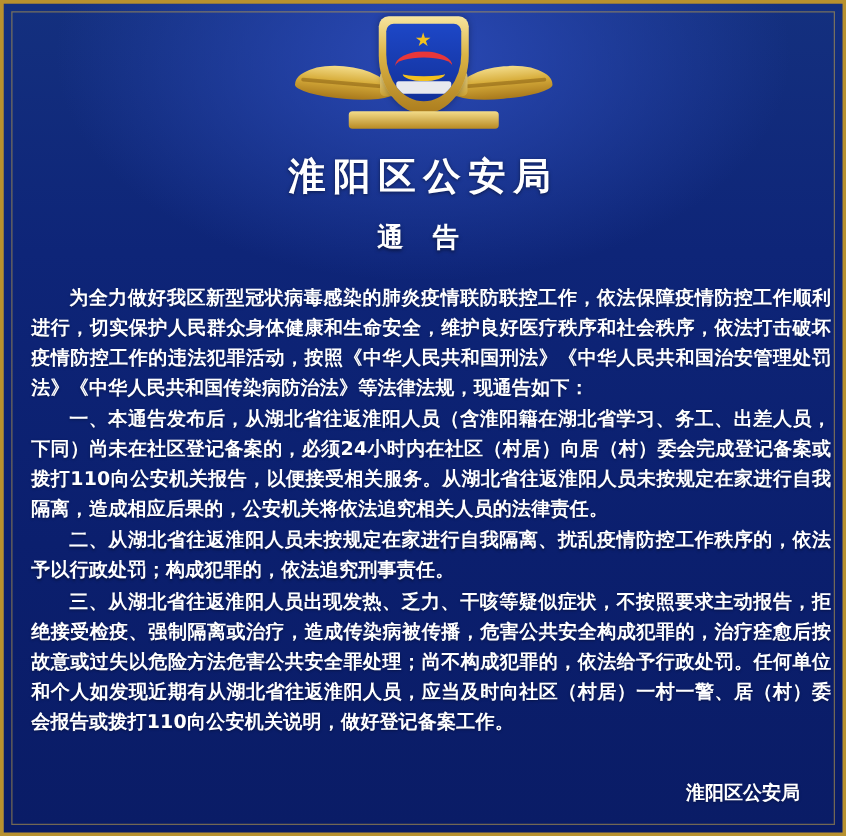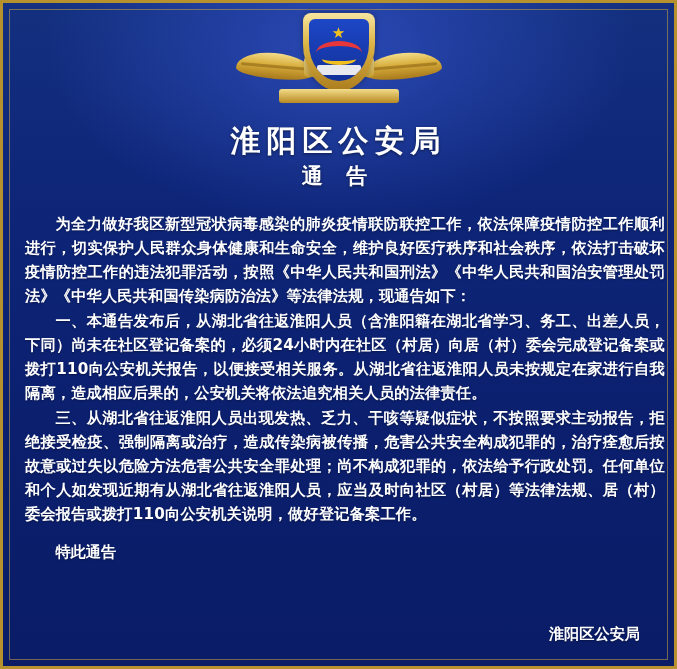--- a/index.html
+++ b/index.html
@@ -166,20 +166,21 @@
     margin-top: 18px;
     text-shadow: 0 1px 3px rgba(0,0,0,0.5);
   }
   .subtitle {
     text-align: center;
     color: #ffffff;
     font-family: "DejaVu Sans", "Liberation Sans", sans-serif;
     font-size: 21px;
     font-weight: bold;
     letter-spacing: 8px;
+    margin-top: 14px;
     text-shadow: 0 1px 3px rgba(0,0,0,0.5);
   }
 
   .body-text {
     margin: 22px 9px 0 22px;
     color: #ffffff;
     font-family: "DejaVu Sans", "Liberation Sans", sans-serif;
     font-size: 15.2px;
     line-height: 1.58;
     font-weight: bold;
@@ -238,21 +239,21 @@
       <div class="emblem-ribbon"></div>
     </div>
   </div>
 
   <div class="title">淮阳区公安局</div>
   <div class="subtitle">通  告</div>
 
   <div class="body-text">
     <p>为全力做好我区新型冠状病毒感染的肺炎疫情联防联控工作，依法保障疫情防控工作顺利进行，切实保护人民群众身体健康和生命安全，维护良好医疗秩序和社会秩序，依法打击破坏疫情防控工作的违法犯罪活动，按照《中华人民共和国刑法》《中华人民共和国治安管理处罚法》《中华人民共和国传染病防治法》等法律法规，现通告如下：</p>
     <p>一、本通告发布后，从湖北省往返淮阳人员（含淮阳籍在湖北省学习、务工、出差人员，下同）尚未在社区登记备案的，必须24小时内在社区（村居）向居（村）委会完成登记备案或拨打110向公安机关报告，以便接受相关服务。从湖北省往返淮阳人员未按规定在家进行自我隔离，造成相应后果的，公安机关将依法追究相关人员的法律责任。</p>
-    <p>三、从湖北省往返淮阳人员出现发热、乏力、干咳等疑似症状，不按照要求主动报告，拒绝接受检疫、强制隔离或治疗，造成传染病被传播，危害公共安全构成犯罪的，治疗痊愈后按故意或过失以危险方法危害公共安全罪处理；尚不构成犯罪的，依法给予行政处罚。任何单位和个人如发现近期有从湖北省往返淮阳人员，应当及时向社区（村居）等法律法规、居（村）委会报告或拨打110向公安机关说明，做好登记备案工作。</p>
+    <p>二、从湖北省往返淮阳人员未按规定在家进行自我隔离、扰乱疫情防控工作秩序的，依法予以行政处罚；构成犯罪的，依法追究刑事责任。</p>
+    <p>三、从湖北省往返淮阳人员出现发热、乏力、干咳等疑似症状，不按照要求主动报告，拒绝接受检疫、强制隔离或治疗，造成传染病被传播，危害公共安全构成犯罪的，治疗痊愈后按故意或过失以危险方法危害公共安全罪处理；尚不构成犯罪的，依法给予行政处罚。任何单位和个人如发现近期有从湖北省往返淮阳人员，应当及时向社区（村居）一村一警、居（村）委会报告或拨打110向公安机关说明，做好登记备案工作。</p>
   </div>
 
-  <div class="closing">特此通告</div>
 
   <div class="signature">
     <div>淮阳区公安局</div>
   </div>
 </div>
 
 </body></html>

